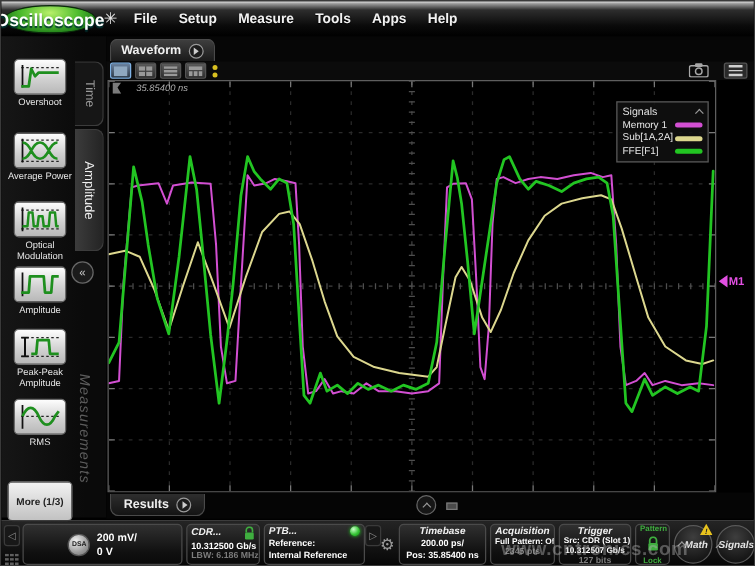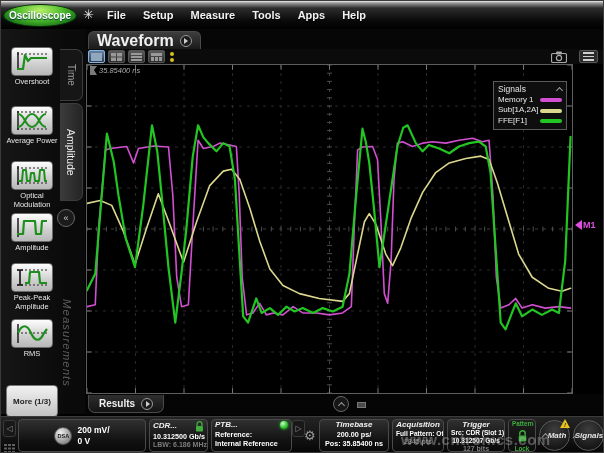--- a/index.html
+++ b/index.html
@@ -5,21 +5,21 @@
   html,body{margin:0;padding:0;background:#2a2a2a;}
   *{box-sizing:border-box;}
   #window{position:relative;width:604px;height:453px;background:#000;overflow:hidden;
     font-family:"Liberation Sans",sans-serif;color:#ddd;border:1px solid #3a3a3a;}
   
   #titlebar{position:absolute;left:0;top:0;width:604px;height:28px;
     background:linear-gradient(180deg,#efefef 0%,#9a9a9a 7%,#2d2d2d 25%,#0a0a0a 70%,#000 100%);}
   #logo{position:absolute;left:2px;top:3px;width:74px;height:23px;border-radius:50%;
     background:radial-gradient(ellipse at 50% 25%,#b8f06a 0%,#4dbb2d 45%,#157015 80%,#063a06 100%);
     border:1px solid #0a2a0a;display:flex;align-items:center;justify-content:center;
-    color:#fff;font-size:10px;font-weight:bold;text-shadow:0 1px 1px #033;}
+    color:#fff;font-size:14px;font-weight:bold;text-shadow:0 1px 1px #033;}
   #sun-icon{position:absolute;left:82px;top:6px;font-size:13px;color:#e8e8e8;}
   #menus{position:absolute;left:106px;top:0;height:28px;display:flex;align-items:center;gap:17px;}
   .menu-item{font-size:11px;font-weight:bold;color:#f2f2f2;text-shadow:0 1px 1px #000;cursor:default;}
   #tb-buttons{position:absolute;right:4px;top:0;height:28px;display:flex;align-items:center;gap:4px;}
   .pill{border-radius:9px;border:1px solid #3c3c3c;background:linear-gradient(180deg,#e0e0e0,#8a8a8a 55%,#777);
     color:#1d1d1d;font-weight:bold;font-size:8.5px;display:flex;align-items:center;justify-content:center;
     text-align:center;line-height:1;}
   #autoscale-btn{width:32px;height:21px;font-size:6.5px;flex-direction:column;border-radius:10px;}
   #run-btn{width:28px;height:16px;background:linear-gradient(180deg,#c8f09a,#55b437 55%,#3f9426);border-color:#1d4f12;color:#07270a;}
   #stop-btn{width:28px;height:16px;}
@@ -44,38 +44,38 @@
   #vtab-time{top:20px;height:52px;background:#161616;color:#9a9a9a;}
   #vtab-amplitude{top:74px;height:98px;background:linear-gradient(90deg,#3c3c3c,#242424);color:#f0f0f0;font-size:10.5px;}
   #collapse-btn{position:absolute;left:56px;top:180px;width:18px;height:18px;border-radius:50%;border:1px solid #666;
     background:#1b1b1b;color:#cfcfcf;font-size:9px;display:flex;align-items:center;justify-content:center;padding-bottom:1px;}
   #measurements-label{position:absolute;left:60px;top:270px;height:140px;writing-mode:vertical-rl;
     font-size:11.5px;font-style:italic;color:#5d5d5d;letter-spacing:1px;}
   
   #tabrow{position:absolute;left:84px;top:28px;width:520px;height:20px;background:#060606;}
   .doc-tab{position:absolute;left:3px;top:2px;height:18px;padding:0 8px;display:flex;align-items:center;gap:6px;
     background:linear-gradient(180deg,#3e3e3e,#1a1a1a);border:1px solid #4a4a4a;border-bottom:none;
-    border-radius:6px 6px 0 0;color:#f0f0f0;font-size:16px;font-weight:bold;}
+    border-radius:6px 6px 0 0;color:#f0f0f0;font-size:10px;font-weight:bold;}
   .play-icon{width:12px;height:12px;border-radius:50%;border:1px solid #999;background:#1c1c1c;
     display:flex;align-items:center;justify-content:center;}
   .play-icon .tri{width:0;height:0;border-left:4px solid #ccc;border-top:3px solid transparent;border-bottom:3px solid transparent;margin-left:1px;}
   #toolrow{position:absolute;left:84px;top:48px;width:520px;height:15px;background:#0b0b0b;display:flex;align-items:center;}
   .layout-btn{width:17px;height:13px;margin-left:3px;border-radius:2px;border:1px solid #555;
     background:linear-gradient(180deg,#5a5a5a,#2e2e2e);display:flex;align-items:center;justify-content:center;}
   .layout-btn.sel{border-color:#7fb2e5;background:linear-gradient(180deg,#6a82a0,#2e3a48);}
   .dots{margin-left:5px;display:flex;flex-direction:column;gap:2px;}
   .dot{width:4px;height:4px;border-radius:50%;background:#d8c020;}
   #camera-btn{position:absolute;left:466px;top:0px;}
   #hamburger-btn{position:absolute;left:494px;top:1px;width:19px;height:13px;border-radius:2px;background:#2a2a2a;
     border:1px solid #555;display:flex;flex-direction:column;justify-content:center;gap:2px;padding:0 3px;}
   #hamburger-btn span{height:1.5px;background:#cfcfcf;}
   
   #graph{position:absolute;left:85px;top:63px;width:487px;height:330px;background:#000;border:1px solid #5e5e5e;}
   #wave-svg{position:absolute;left:0;top:0;width:100%;height:100%;}
-  #timestamp{position:absolute;left:3px;top:1px;display:flex;align-items:center;gap:2px;
+  #timestamp{position:absolute;left:3px;top:1px;display:flex;align-items:center;gap:12px;
     font-size:7.5px;font-style:italic;color:#b0b0b0;}
   #legend{position:absolute;right:5px;top:16px;width:74px;background:rgba(16,16,16,0.88);
     border:1px solid #5a5a5a;padding:2px 4px 3px 4px;font-size:8px;}
   #legend-header{display:flex;justify-content:space-between;align-items:center;color:#e0e0e0;font-size:8.5px;margin-bottom:1px;}
   .chev-up{width:5px;height:5px;border-left:1.5px solid #999;border-top:1.5px solid #999;transform:rotate(45deg);margin-top:2px;}
   .legend-row{display:flex;justify-content:space-between;align-items:center;color:#e8e8e8;line-height:1.3;}
   .legend-swatch{width:22px;height:4px;border-radius:2px;}
   #m1-marker{position:absolute;left:574px;top:219px;display:flex;align-items:center;gap:1px;
     color:#e24fe2;font-size:9px;font-weight:bold;}
   #m1-marker .tri{width:0;height:0;border-right:7px solid #e24fe2;border-top:5px solid transparent;border-bottom:5px solid transparent;}

